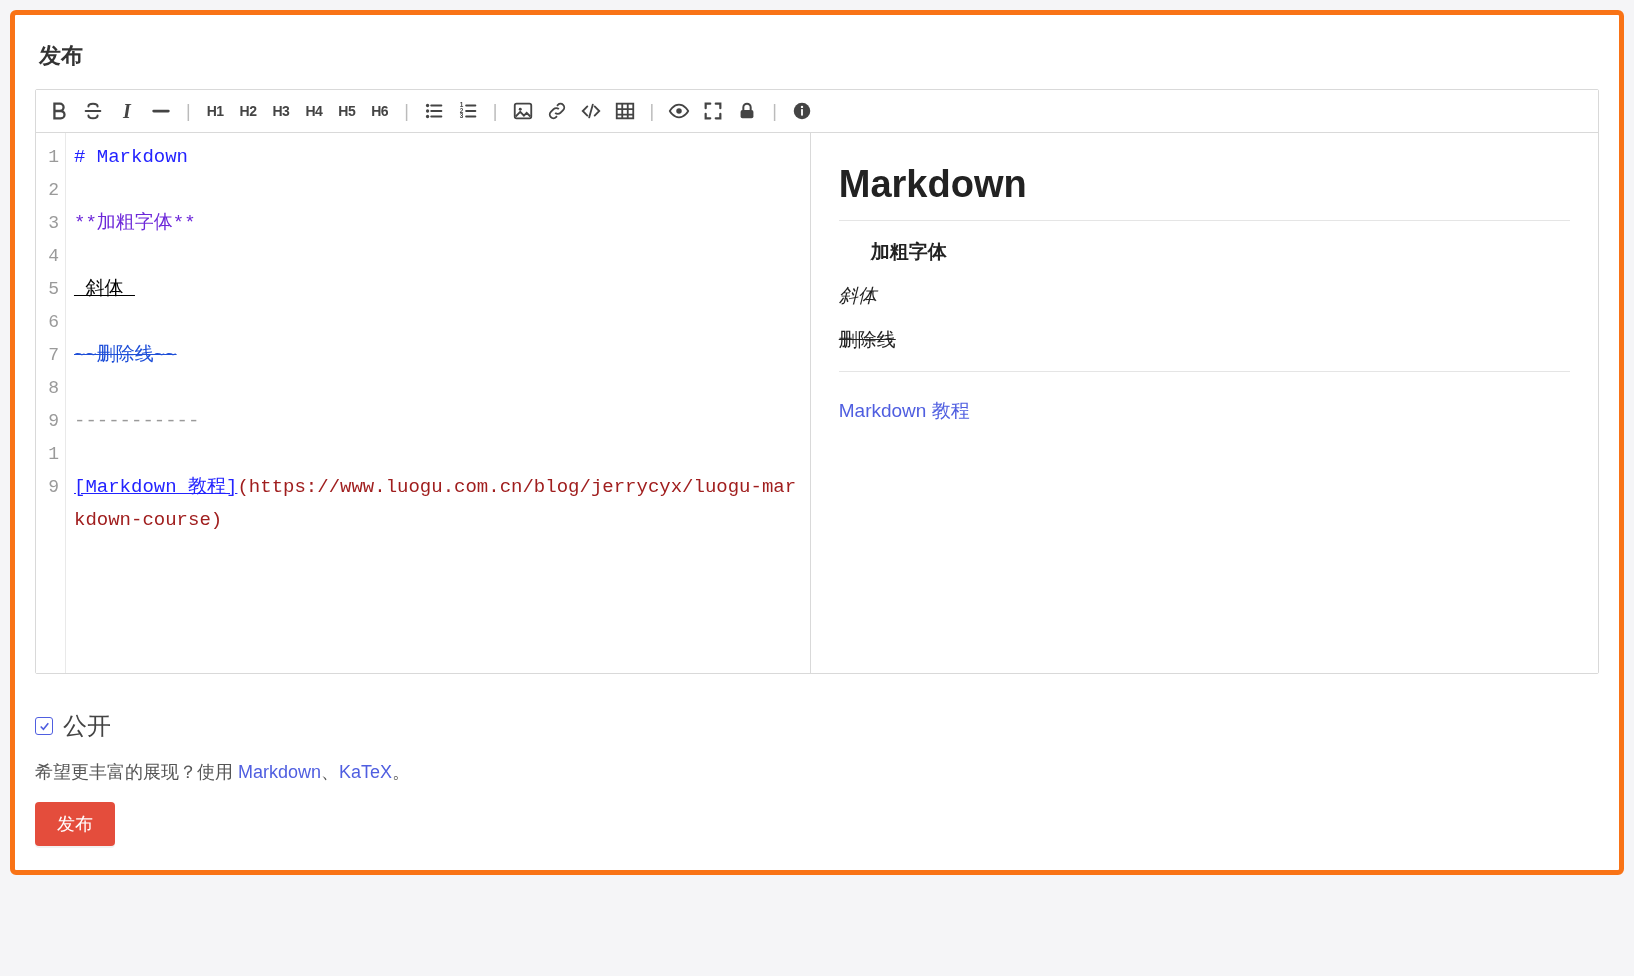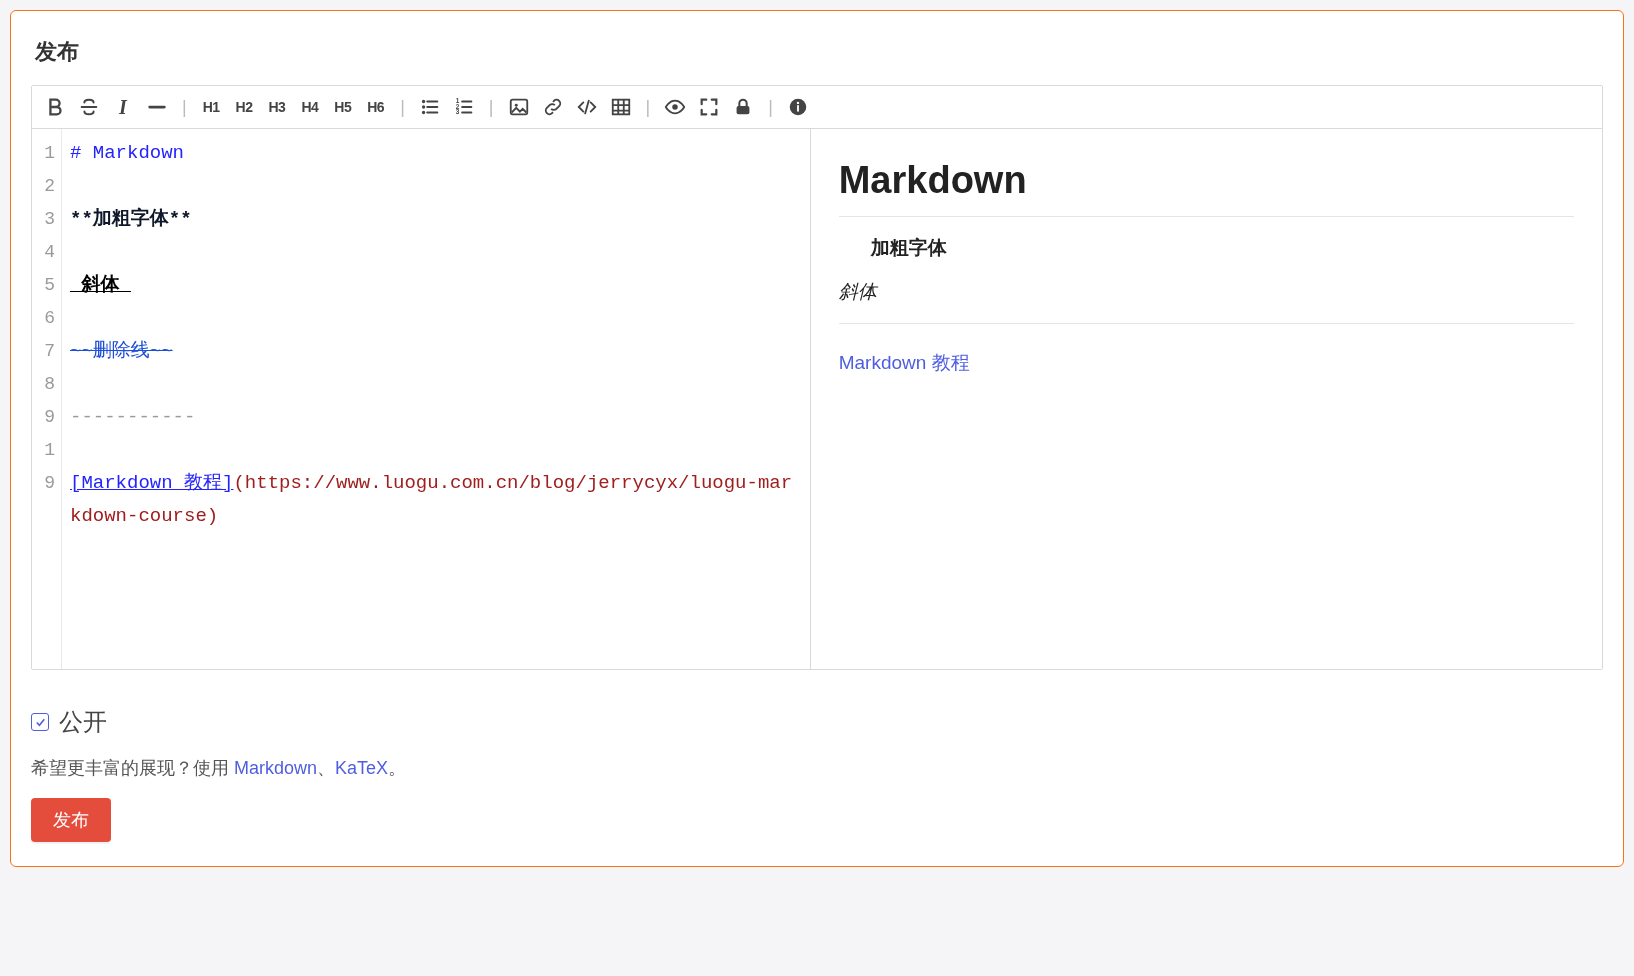--- a/index.html
+++ b/index.html
@@ -11,21 +11,21 @@
     color: #333;
   }
   .page {
     width: 1634px;
     min-height: 976px;
     background: #f5f5f7;
     padding: 10px;
   }
   .card {
     background: #fff;
-    border: 1px solid #f97316;
+    border: 5px solid #f97316;
     border-radius: 6px;
     padding: 22px 20px 24px 20px;
   }
   .page-title {
     font-size: 22px;
     font-weight: 700;
     color: #333;
     margin: 4px 0 18px 4px;
   }
 
@@ -103,22 +103,22 @@
   }
   .gutter div { height: 33px; }
   .code {
     flex: 1;
     padding: 8px 8px 0 8px;
     white-space: pre-wrap;
     word-break: break-all;
   }
   .code .ln { min-height: 33px; }
   .tok-header { color: #2323ff; }
-  .tok-strong { font-weight: 700; color: #0f172a; }
-  .tok-em { color: #000; text-decoration: underline; text-decoration-style: solid; font-weight: bold; }
+  .tok-strong { font-weight: 400; color: #6d28d9; }
+  .tok-em { color: #000; text-decoration: underline; text-decoration-style: solid; }
   .tok-strike { color: #1d4ed8; text-decoration: line-through; }
   .tok-hr { color: #9a9a9a; }
   .tok-linktext { color: #2323ff; text-decoration: underline; }
   .tok-linkurl { color: #a01e1e; }
 
   
   .preview {
     flex: 1;
     padding: 30px 28px 8px 28px;
     overflow: auto;
@@ -312,20 +312,21 @@
               <div>1</div>
               <div>9</div>
               <div></div>
             </div>
           <div class="code" id="code"><div class="ln"><span class="tok-header"># Markdown</span></div><div class="ln"><span></span></div><div class="ln"><span class="tok-strong">**加粗字体**</span></div><div class="ln"><span></span></div><div class="ln"><span class="tok-em">_斜体_</span></div><div class="ln"><span></span></div><div class="ln"><span class="tok-strike">~~删除线~~</span></div><div class="ln"><span></span></div><div class="ln"><span class="tok-hr">-----------</span></div><div class="ln"><span></span></div><div class="ln" style="min-height: 66px;"><span class="tok-linktext">[Markdown 教程]</span><span class="tok-linkurl">(https://www.luogu.com.cn/blog/jerrycyx/luogu-markdown-course)</span></div></div>
         </div>
         <div class="preview">
           <h1>Markdown</h1>
           <p class="bold">加粗字体</p>
           <p class="italic">斜体</p>
+          <p class="strike">删除线</p>
           <hr>
           <p><a href="#">Markdown 教程</a></p>
         </div>
       </div>
 
     </div>
 
     <div class="footer">
       <label class="checkbox-row">
         <span class="cbx">

